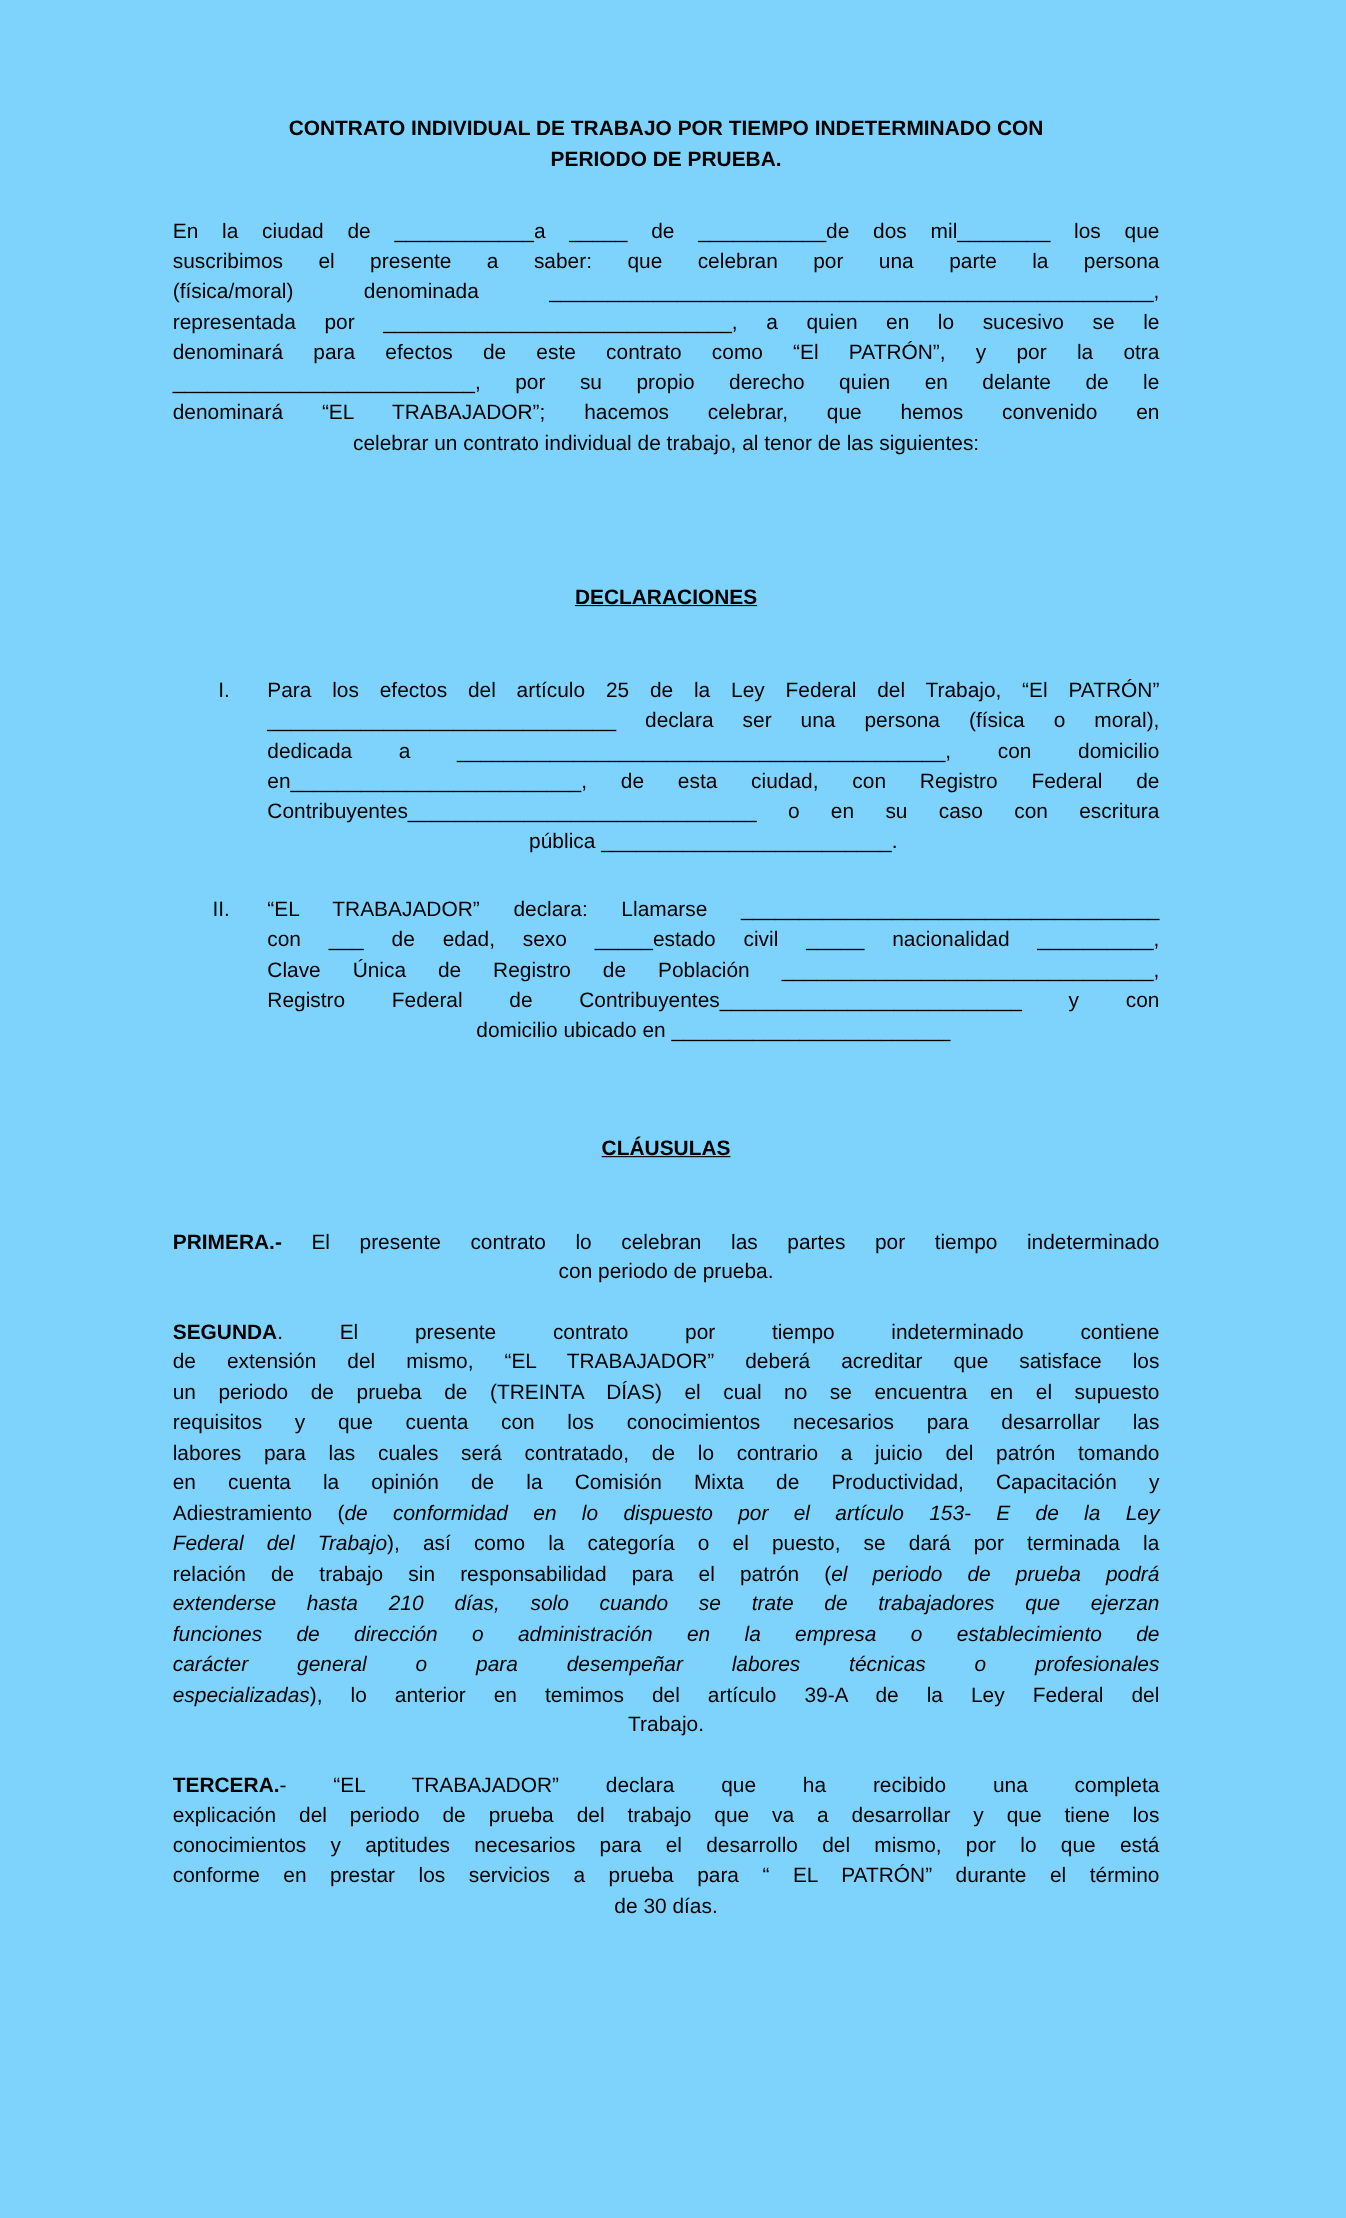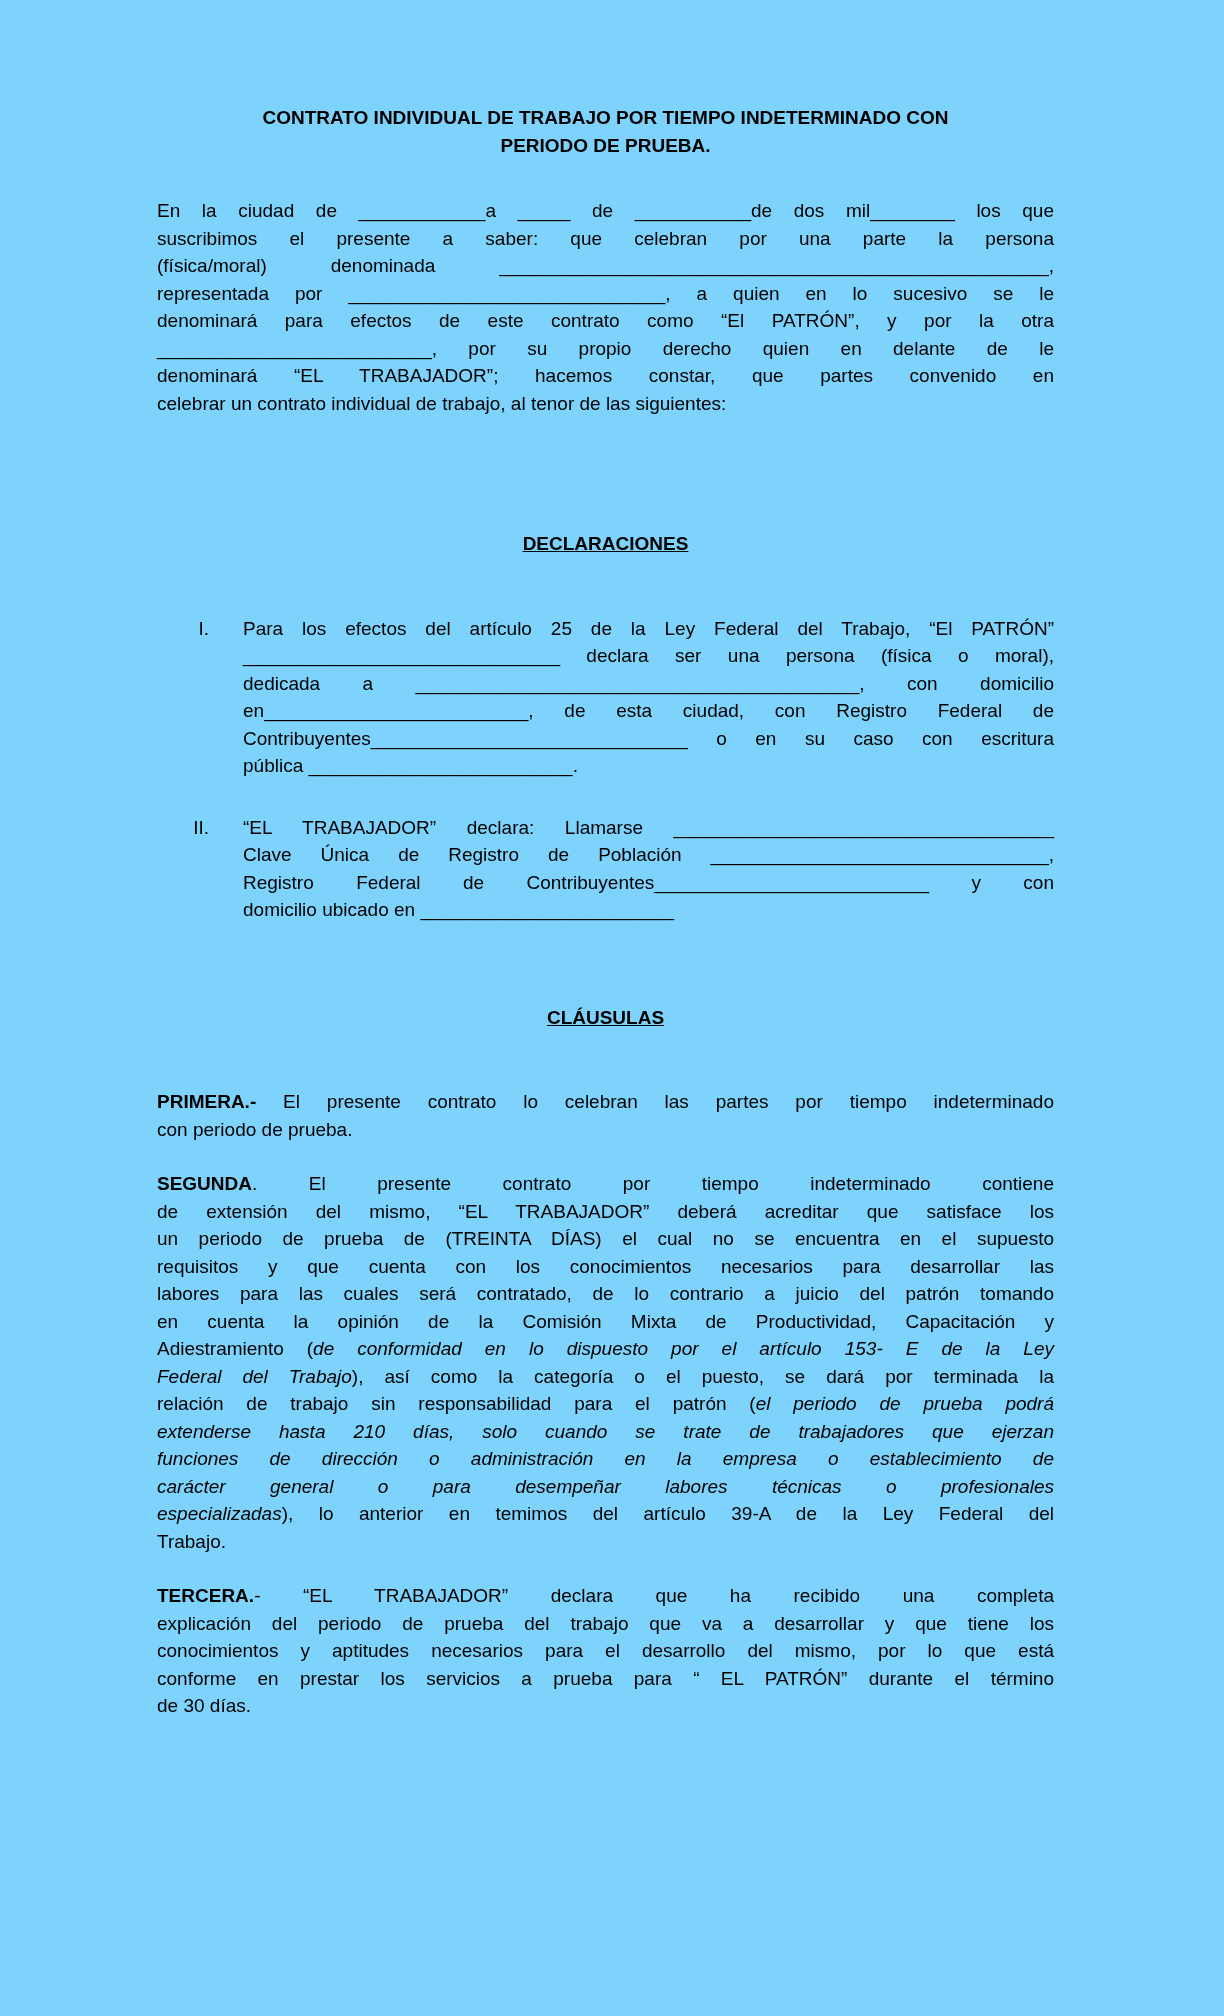--- a/index.html
+++ b/index.html
@@ -8,21 +8,21 @@
     width:1224px;
     height:2016px;
     background:#7dd3fc;
     color:#000;
     font-family:"Liberation Sans", sans-serif;
     font-size:19px;
     line-height:27.5px;
     overflow:hidden;
   }
   .content{position:absolute;left:157px;top:0;width:897px;}
-  .line{text-align:left;}
+  .line{text-align:center;}
   .line.j{text-align:justify;text-align-last:justify;}
   .b{font-weight:bold;}
   .i{font-style:italic;}
   .title-block{font-weight:bold;text-align:center;}
   .heading{font-weight:bold;text-align:center;text-decoration:underline;}
   .list-item{position:relative;padding-left:86px;}
   .list-marker{position:absolute;left:0;top:0;width:52px;text-align:right;}
   
   [data-name="document-title"]{margin-top:104px;}
   [data-name="opening-paragraph"]{margin-top:38px;}
@@ -43,39 +43,40 @@
         <div class="line" data-name="title-line" style="text-align: center;">CONTRATO INDIVIDUAL DE TRABAJO POR TIEMPO INDETERMINADO CON</div>
         <div class="line" data-name="title-line" style="text-align: center;">PERIODO DE PRUEBA.</div>
       </div>
       <div class="paragraph" data-name="opening-paragraph">
         <div class="line j" data-name="document-line"><span class="" data-name="text-run">En la ciudad de ____________a _____ de ___________de dos mil________  los que</span></div>
         <div class="line j" data-name="document-line"><span class="" data-name="text-run">suscribimos el presente a saber: que celebran por una parte la persona</span></div>
         <div class="line j" data-name="document-line"><span class="" data-name="text-run">(física/moral)  denominada  ____________________________________________________,</span></div>
         <div class="line j" data-name="document-line"><span class="" data-name="text-run">representada por  ______________________________, a quien en lo sucesivo se le</span></div>
         <div class="line j" data-name="document-line"><span class="" data-name="text-run">denominará para efectos de este contrato como “El PATRÓN”, y por la otra</span></div>
         <div class="line j" data-name="document-line"><span class="" data-name="text-run">__________________________, por su propio derecho quien en delante de le</span></div>
-        <div class="line j" data-name="document-line"><span class="" data-name="text-run">denominará “EL TRABAJADOR”; hacemos constar,  que partes convenido en</span></div>
+        <div class="line j" data-name="document-line"><span class="" data-name="text-run">denominará “EL TRABAJADOR”; hacemos celebrar,  que hemos convenido en</span></div>
         <div class="line" data-name="document-line"><span class="" data-name="text-run">celebrar un contrato individual de trabajo, al tenor de las siguientes:</span></div>
       </div>
       <div class="heading" data-name="declaraciones-heading">DECLARACIONES</div>
       <div class="list-item" data-name="declaration-item-1">
         <span class="list-marker" data-name="list-marker">I.</span>
         <div data-name="list-item-body">
           <div class="line j" data-name="document-line"><span class="" data-name="text-run">Para los efectos del artículo 25 de la Ley Federal del Trabajo, “El PATRÓN”</span></div>
           <div class="line j" data-name="document-line"><span class="" data-name="text-run">______________________________ declara  ser una persona (física o  moral),</span></div>
           <div class="line j" data-name="document-line"><span class="" data-name="text-run">dedicada  a  __________________________________________,  con  domicilio</span></div>
           <div class="line j" data-name="document-line"><span class="" data-name="text-run">en_________________________,  de  esta  ciudad,  con  Registro  Federal  de</span></div>
           <div class="line j" data-name="document-line"><span class="" data-name="text-run">Contribuyentes______________________________  o  en  su  caso  con  escritura</span></div>
           <div class="line" data-name="document-line"><span class="" data-name="text-run">pública _________________________.</span></div>
         </div>
       </div>
       <div class="list-item" data-name="declaration-item-2">
         <span class="list-marker" data-name="list-marker">II.</span>
         <div data-name="list-item-body">
           <div class="line j" data-name="document-line"><span class="" data-name="text-run">“EL TRABAJADOR” declara: Llamarse ____________________________________</span></div>
+          <div class="line j" data-name="document-line"><span class="" data-name="text-run">con ___ de edad, sexo _____estado civil _____ nacionalidad __________,</span></div>
           <div class="line j" data-name="document-line"><span class="" data-name="text-run">Clave Única de Registro de Población ________________________________,</span></div>
           <div class="line j" data-name="document-line"><span class="" data-name="text-run">Registro Federal de Contribuyentes__________________________ y con</span></div>
           <div class="line" data-name="document-line"><span class="" data-name="text-run">domicilio ubicado en ________________________</span></div>
         </div>
       </div>
       <div class="heading" data-name="clausulas-heading">CLÁUSULAS</div>
       <div class="paragraph" data-name="clausula-primera">
         <div class="line j" data-name="document-line"><span class="b " data-name="text-run">PRIMERA.-</span><span class="" data-name="text-run"> El presente contrato lo celebran las partes por tiempo indeterminado</span></div>
         <div class="line" data-name="document-line"><span class="" data-name="text-run">con periodo de prueba.</span></div>
       </div>

